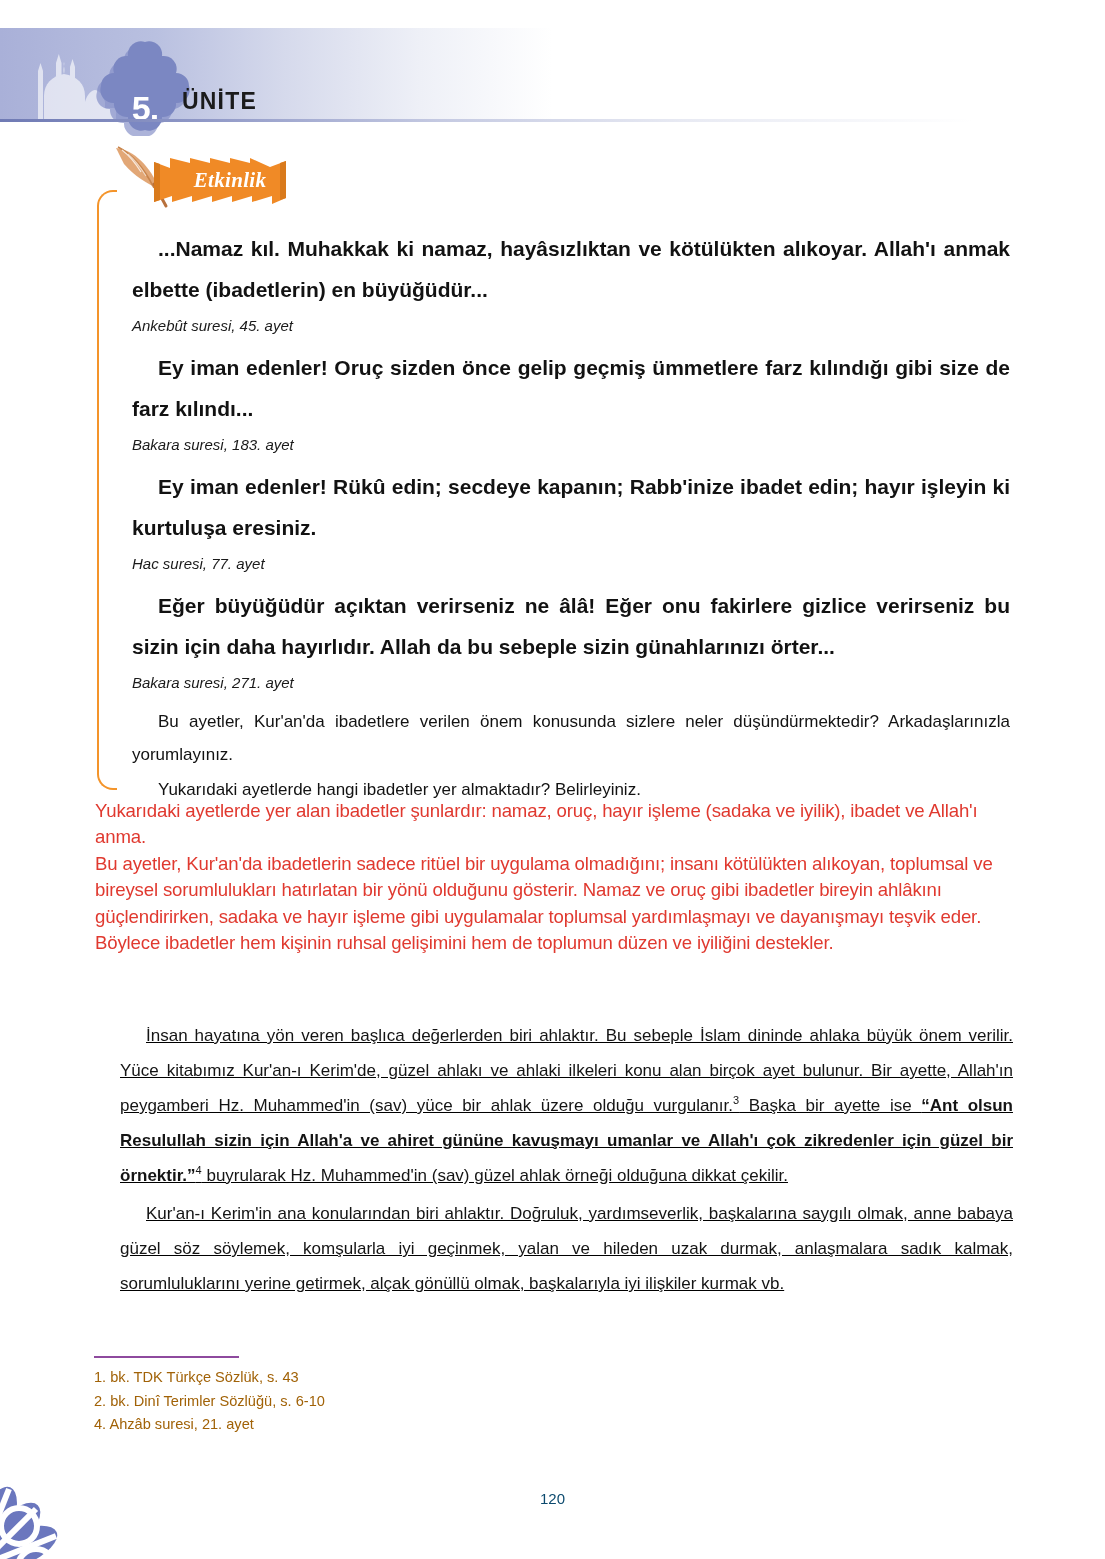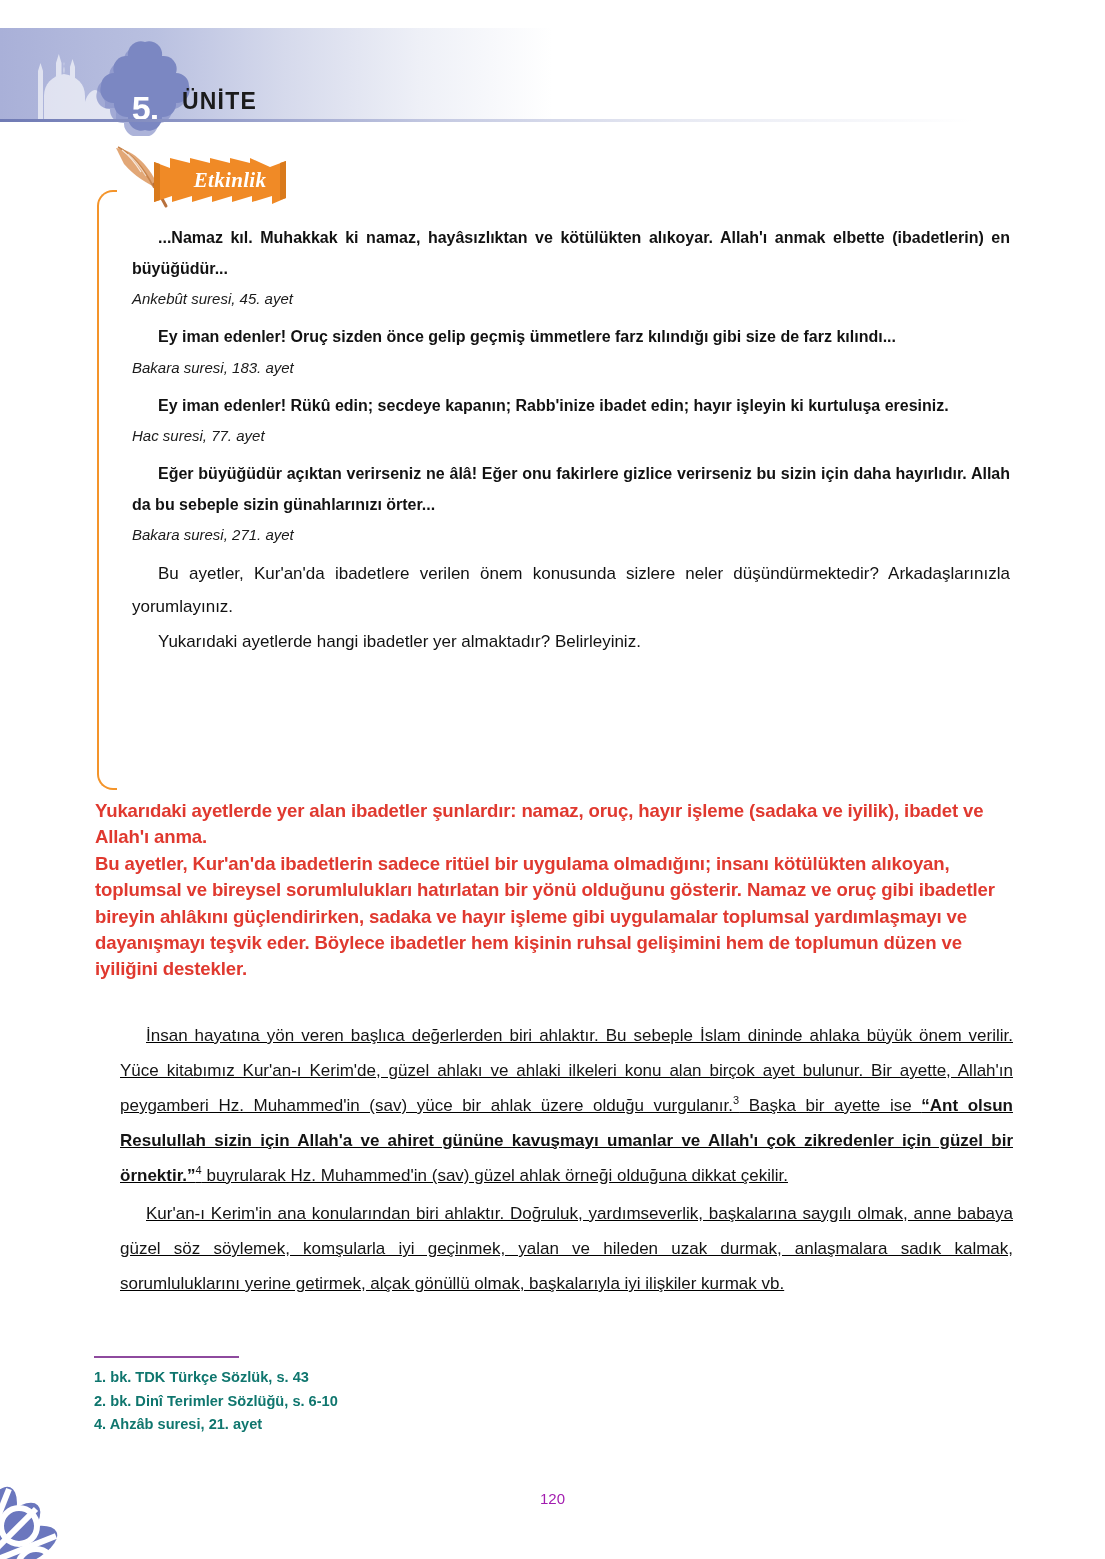--- a/index.html
+++ b/index.html
@@ -138,27 +138,27 @@
   }
 
   
   .activity {
     position: absolute;
     left: 132px;
     top: 222px;
     width: 878px;
   }
   .verse {
-    font-size: 16px;
+    font-size: 21px;
     font-weight: bold;
     color: #121212;
     line-height: 1.95;
     text-align: justify;
     text-indent: 26px;
-    margin: 0 0 6px 0;
+    margin: 7px 0 6px 0;
   }
   .source {
     font-size: 15px;
     font-style: italic;
     color: #1a1a1a;
     margin: 0 0 14px 0;
   }
   .question {
     font-size: 17px;
     color: #121212;
@@ -171,21 +171,21 @@
   
   .answer {
     position: absolute;
     left: 95px;
     top: 798px;
     width: 925px;
   }
   .answer p {
     margin: 0;
     color: #E0392F;
-    font-weight: bold;
+    font-weight: normal;
     font-size: 18.6px;
     line-height: 1.42;
     letter-spacing: -0.15px;
   }
 
   
   .body-text {
     position: absolute;
     left: 120px;
     top: 1018px;
@@ -213,43 +213,42 @@
     background: #8E4A9E;
   }
   .footnotes {
     position: absolute;
     left: 94px;
     top: 1366px;
     width: 500px;
   }
   .footnotes div {
     font-size: 14.6px;
-    color: #0f766e;
+    color: #a16207;
     line-height: 1.62;
-    font-weight: bold;
   }
 
   
   .flower {
     position: absolute;
     left: -52px;
     top: 1432px;
     width: 165px;
     height: 165px;
   }
 
   
   .page-number {
     position: absolute;
     left: 0;
     top: 1490px;
     width: 1105px;
     text-align: center;
     font-size: 15px;
-    color: #a21caf;
+    color: #0c4a6e;
   }
 </style>
 </head>
 <body>
 
 <div class="page">
 
   <div class="header-band"></div>
 
   <svg class="mosque" viewBox="0 0 88 69">

